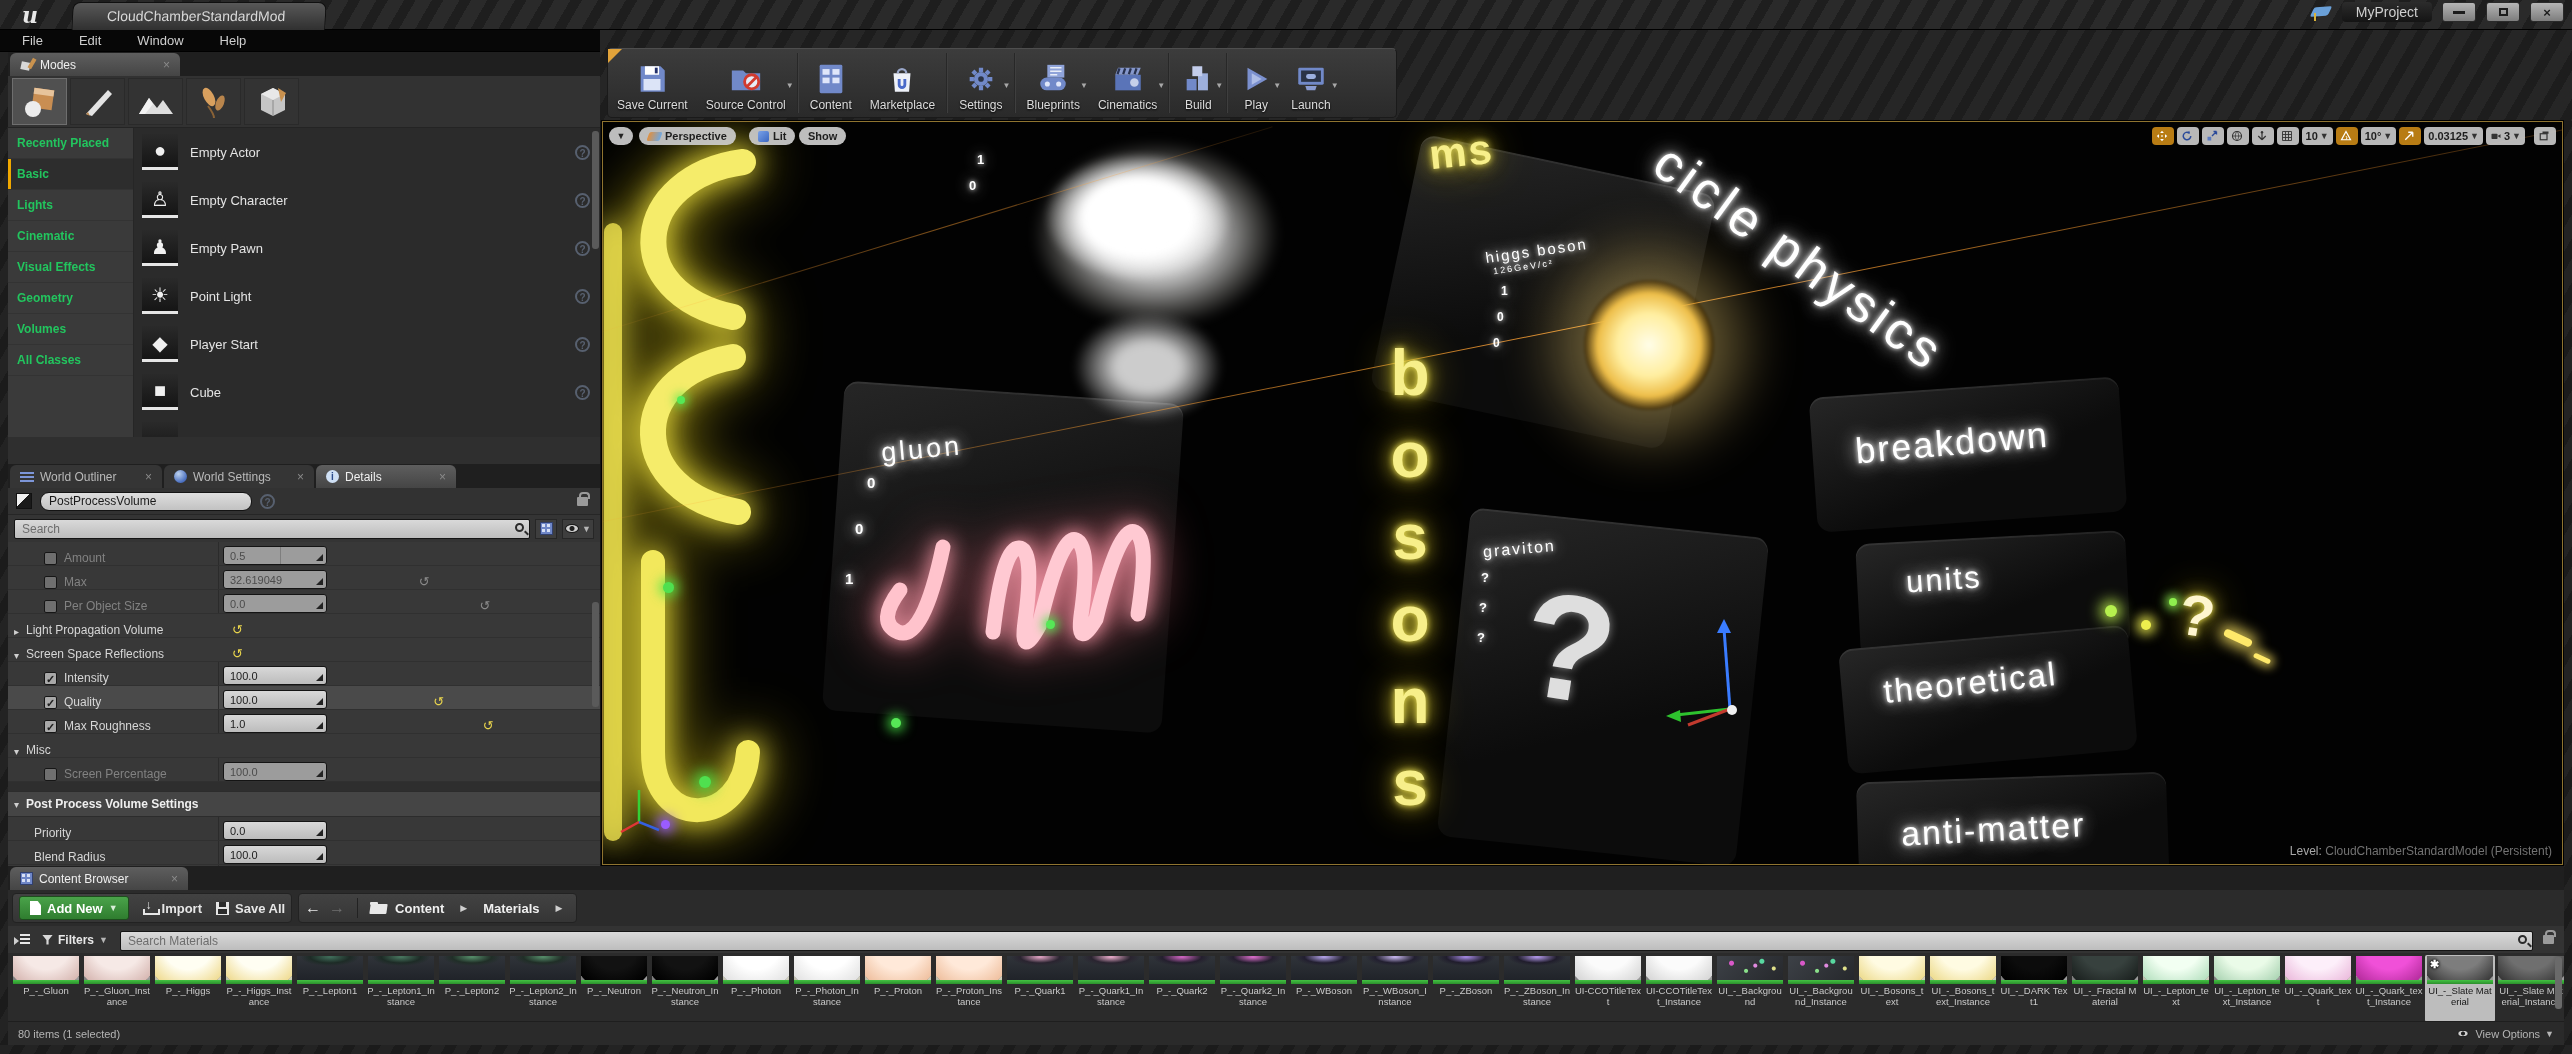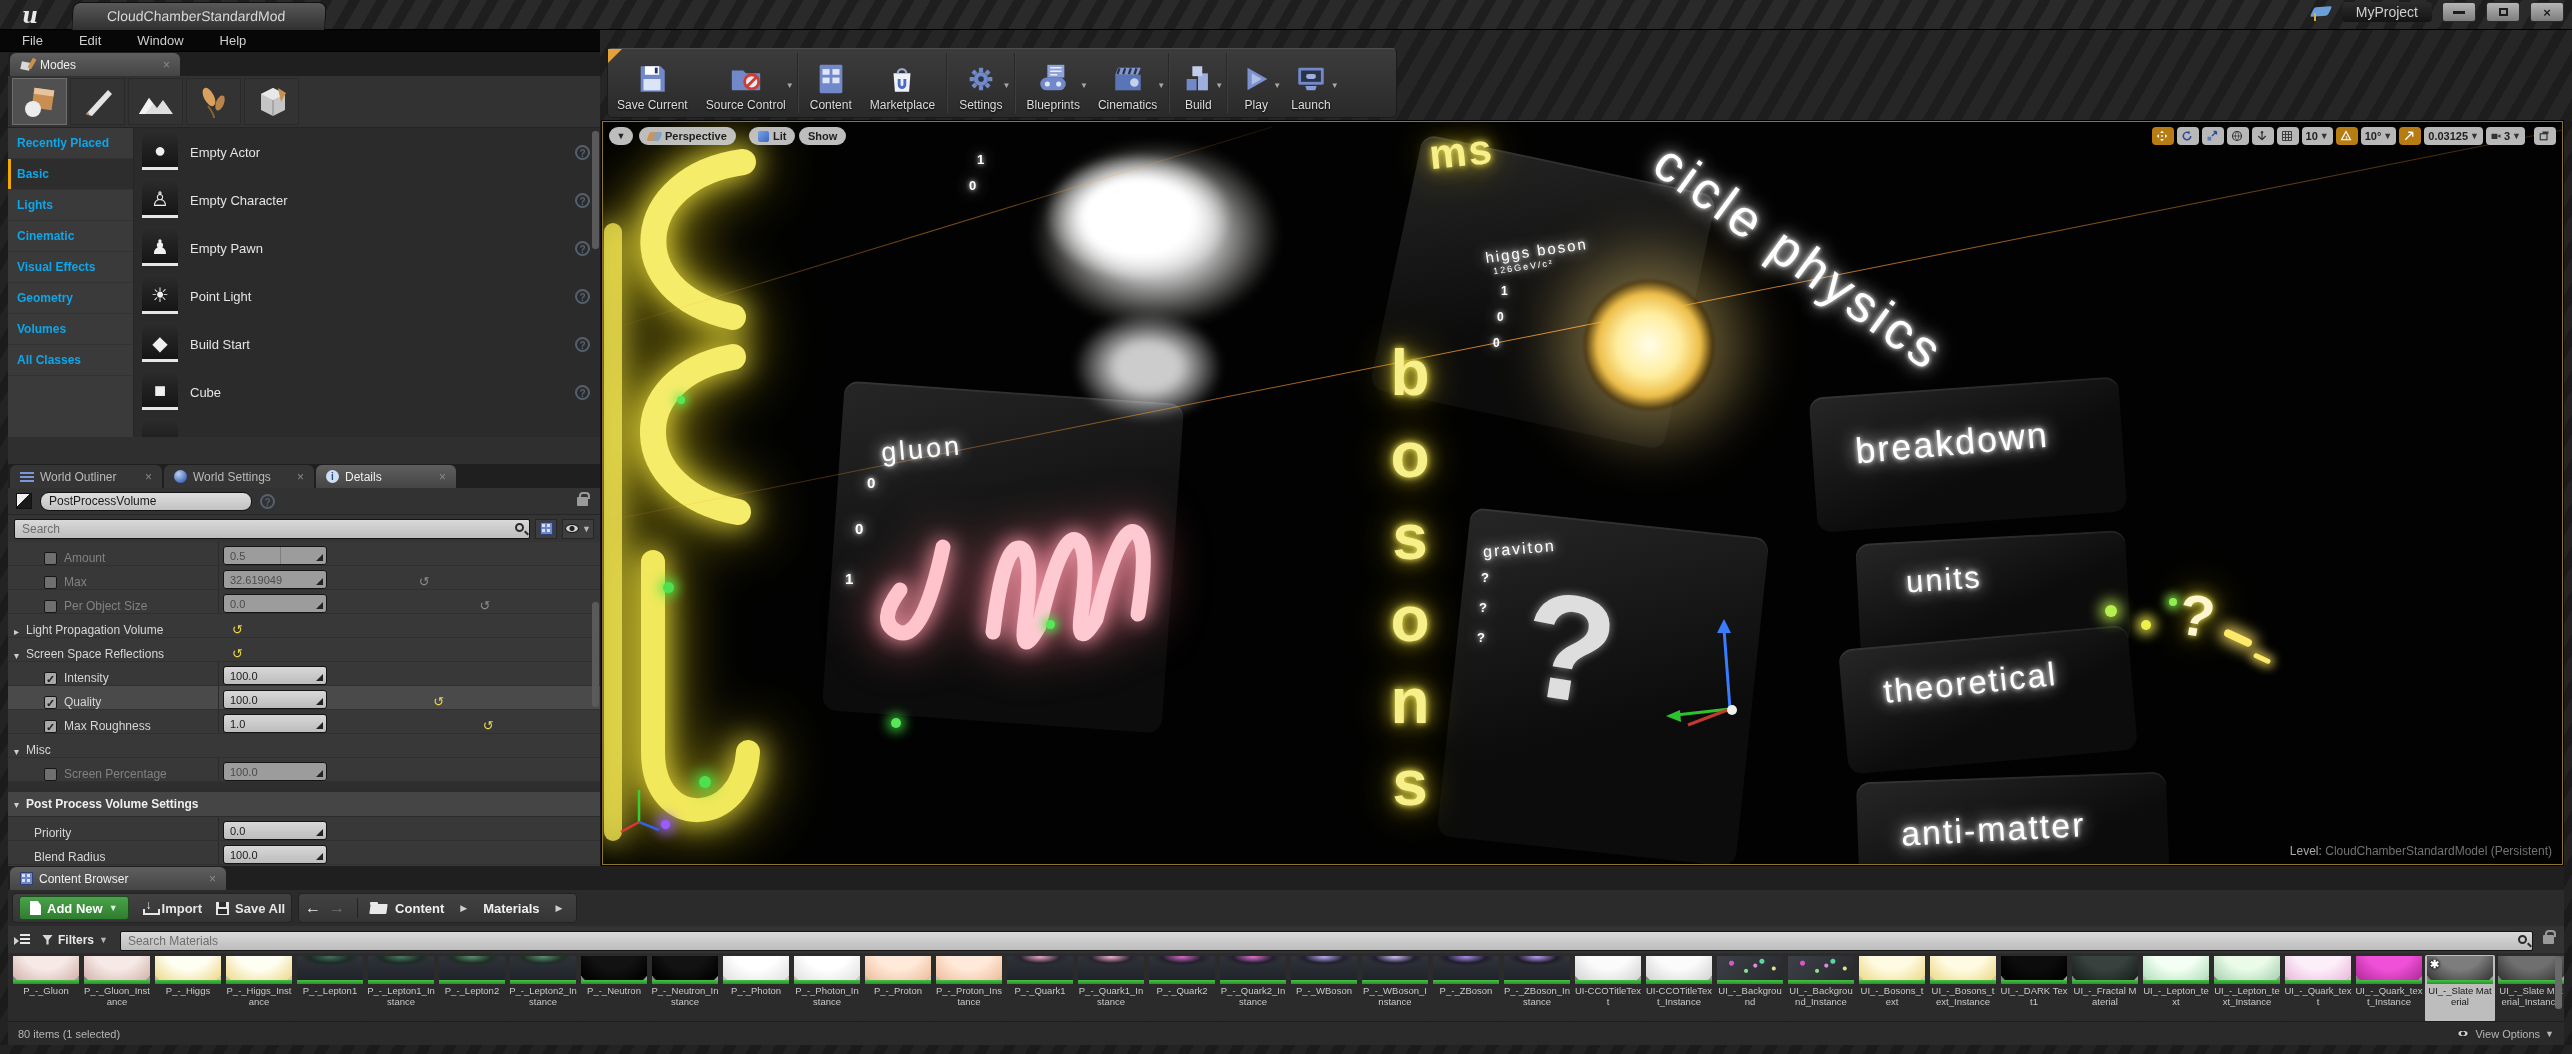--- a/index.html
+++ b/index.html
@@ -62,21 +62,21 @@
   .mode-btn.active { background:#505050; border-color:#6e6e6e; }
   .searchrow { height:26px; padding:3px 5px; background:#2f2f2f; }
   .searchwrap { position:relative; height:20px; }
   .searchwrap input { width:100%; height:20px; background:linear-gradient(#d9d9d9,#bdbdbd); border:1px solid #141414; border-radius:2px;
     font-size:12px; color:#222; padding:0 22px 0 7px; font-family:"Liberation Sans",sans-serif; }
   .searchwrap input::placeholder { color:#6d6d6d; }
   .mag { position:absolute; right:6px; top:4px; width:9px; height:9px; border:2px solid #2b2b2b; border-radius:50%; }
   .mag::after { content:""; position:absolute; left:7px; top:7px; width:5px; height:2px; background:#2b2b2b; transform:rotate(45deg); }
   .modes-body { display:flex; height:309px; overflow:hidden; }
   .cats { width:126px; background:#3a3a3a; border-right:1px solid #262626; }
-  .cat { height:31px; line-height:31px; padding-left:9px; color:#0ea5e9; font-size:12px; font-weight:bold; border-bottom:1px solid #333; position:relative; }
+  .cat { height:31px; line-height:31px; padding-left:9px; color:#22c55e; font-size:12px; font-weight:bold; border-bottom:1px solid #333; position:relative; }
   .cat.selected { background:#2d2d2d; }
   .cat.selected::before { content:""; position:absolute; left:0; top:0; width:3px; height:100%; background:#f0a800; }
   .place-items { flex:1; background:#2b2b2b; position:relative; overflow:hidden; }
   .place-item { height:48px; display:flex; align-items:center; gap:12px; padding:0 10px 0 8px; }
   .pi-thumb { width:36px; height:36px; background:linear-gradient(#2a2a2a,#151515); border-bottom:3px solid #e6e6e6; display:flex; align-items:center; justify-content:center; color:#f0f0f0; font-size:20px; }
   .pi-label { color:#e4e4e4; font-size:13px; flex:1; }
   .help-circle { width:15px; height:15px; border:2px solid #57606f; border-radius:50%; color:#57606f; font-size:10px; font-weight:bold; text-align:center; line-height:14px; }
   .vscroll { position:absolute; right:1px; top:2px; width:7px; border-radius:3px; background:#5a5a5a; }
 
   
@@ -443,21 +443,21 @@
                 <span>☀</span>
               </div>
               <span class="pi-label">Point Light</span>
               <span class="help-circle">?</span>
             </div>
 
             <div class="place-item">
               <div class="pi-thumb">
                 <span>◆</span>
               </div>
-              <span class="pi-label">Build Start</span>
+              <span class="pi-label">Player Start</span>
               <span class="help-circle">?</span>
             </div>
 
             <div class="place-item">
               <div class="pi-thumb">
                 <span>■</span>
               </div>
               <span class="pi-label">Cube</span>
               <span class="help-circle">?</span>
             </div>
@@ -776,21 +776,21 @@
     </div>
 
     <div class="vp-level">
       <span class="ll">Level:</span>
       <span class="lv">CloudChamberStandardModel (Persistent)</span>
     </div>
   </div>
 
   <div class="cbrowser">
     <div class="tabrow">
-      <div class="ptab active" style="margin-left:2px; width:216px;">
+      <div class="ptab active" style="margin-left:2px; width:178px;">
         <span class="ticon-grid"></span>
         <span>Content Browser</span>
         <span class="closex" style="margin-left:auto;">×</span>
       </div>
     </div>
     <div class="cb-toolbar">
       <div class="cb-group">
         <div class="addnew">
           <span class="doc-ic"></span>
           <span>Add New</span>

